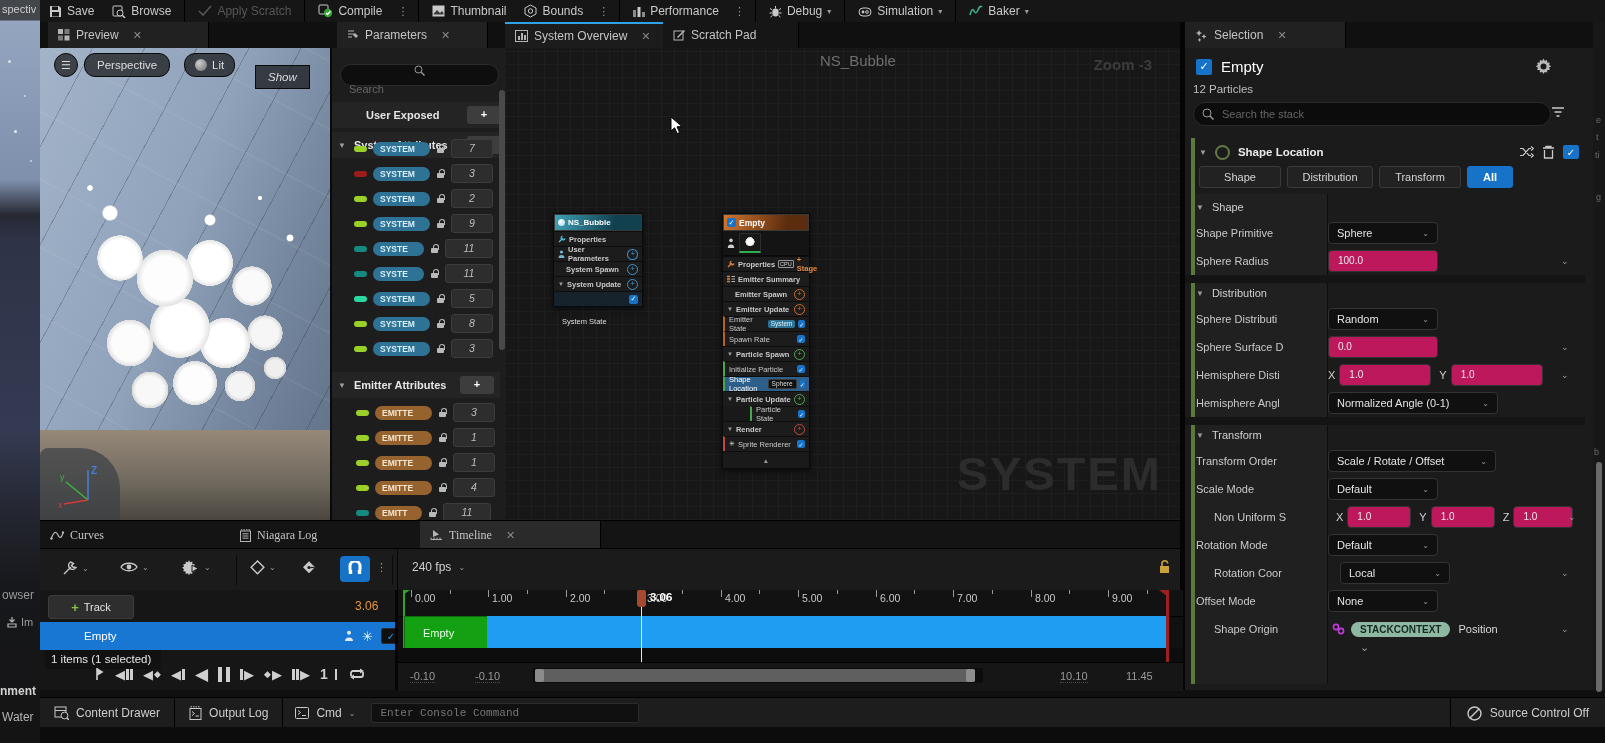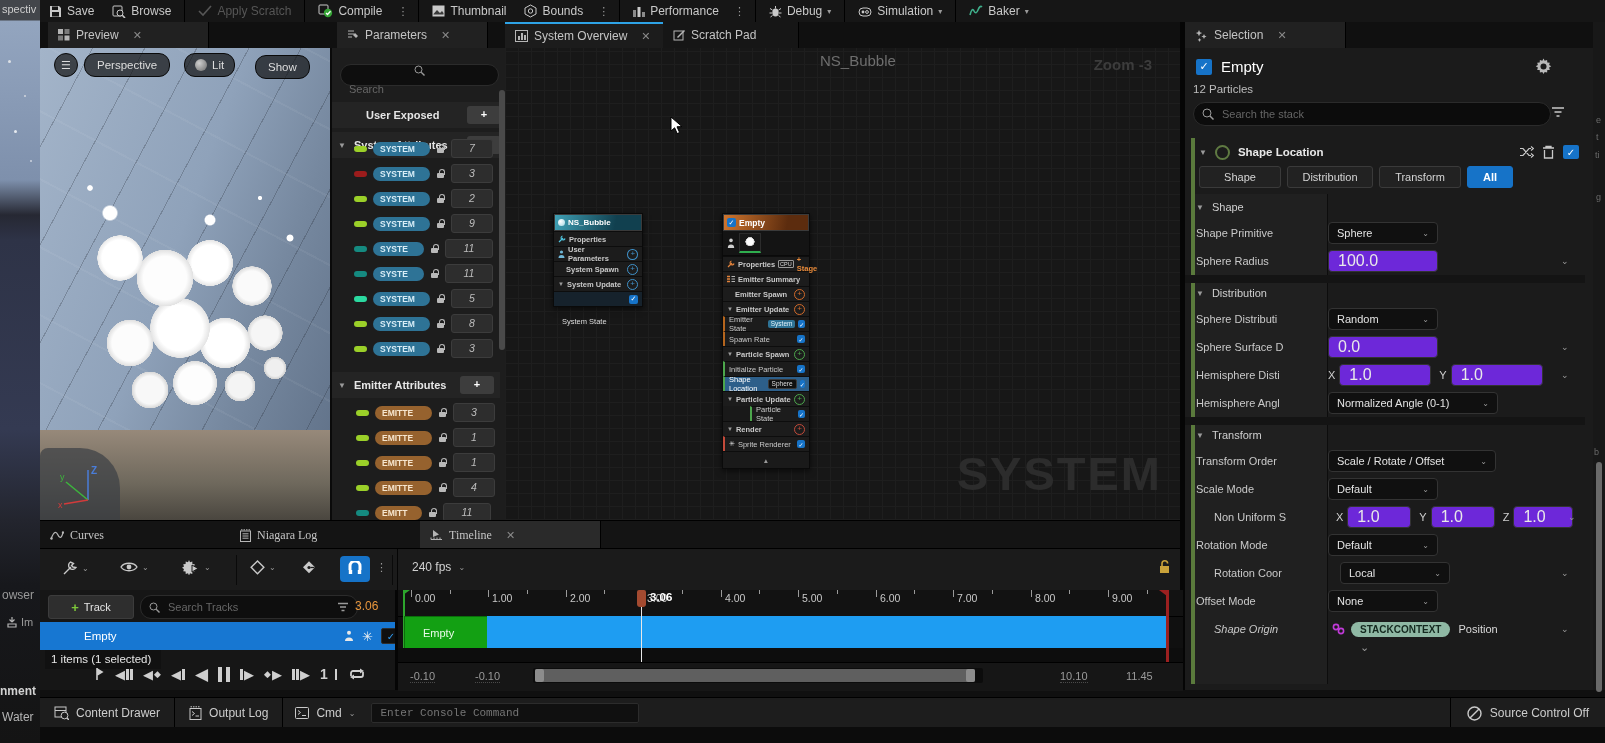--- a/index.html
+++ b/index.html
@@ -35,21 +35,21 @@
   .grouphdr{display:flex;align-items:center;background:#242424;height:26px;padding:0 6px;color:#e6e6e6;font-weight:bold;font-size:11px;}
   .plusbtn{margin-left:auto;background:#3d3d3d;border-radius:3px;width:34px;height:18px;color:#fff;font-weight:bold;text-align:center;line-height:17px;}
   
   .nrow{display:flex;align-items:center;background:#1c1c1c;border-top:1px solid #0d0d0d;color:#c9c9c9;padding:0 4px;gap:3px;}
   .pluscirc{margin-left:auto;width:9px;height:9px;border-radius:50%;border:1px solid;font-size:8px;line-height:8px;text-align:center;}
   .badge{font-size:6.5px;padding:0 3px;border-radius:2px;line-height:8px;height:8px;}
   
   .selrow{position:absolute;left:1196px;width:386px;height:28px;display:flex;align-items:center;}
   .selrow .lbl{width:132px;color:#c9c9c9;font-size:11px;overflow:hidden;white-space:nowrap;flex-shrink:0;}
   .ddown{display:flex;align-items:center;justify-content:space-between;background:#101010;border:1px solid #333;border-radius:4px;height:20px;padding:0 8px;color:#e3e3e3;font-size:11px;}
-  .numin{background:#6d28d9;border:1px solid #333;border-radius:4px;height:20px;line-height:20px;padding:0 9px;color:#e9e9e9;font-size:16px;}
+  .numin{background:#be185d;border:1px solid #333;border-radius:4px;height:20px;line-height:20px;padding:0 9px;color:#e9e9e9;font-size:10px;}
   .sechdr{position:absolute;left:1196px;width:386px;height:18px;display:flex;align-items:center;gap:8px;color:#cfcfcf;font-size:11px;}
   .fchev{position:absolute;color:#9a9a9a;font-size:9px;}
   .axlbl{color:#cfcfcf;margin:0 4px 0 8px;font-size:11px;}
   
   .tick{position:absolute;top:0;width:1px;height:7px;background:#9a9a9a;}
   .ticklbl{position:absolute;top:2px;color:#c9c9c9;font-size:10.5px;}
   .pbtn{color:#cfcfcf;font-size:13px;display:flex;align-items:center;gap:1px;}
   .bar2{display:inline-block;width:3px;height:12px;background:#cfcfcf;}
   svg{display:block;}
 </style>
@@ -276,21 +276,21 @@
       radial-gradient(circle 3px at 200px 30px,#fff 0 60%,transparent 80%);"></div>
 
     <div class="abs ic" style="left:14px;top:5px;width:22px;height:22px;border-radius:50%;background:rgba(18,18,18,.7);border:1px solid #0a0a0a;color:#ddd;font-size:11px;">☰</div>
     <div class="abs row" style="left:44px;top:5px;height:22px;padding:0 12px;border-radius:11px;background:rgba(18,18,18,.7);border:1px solid #0a0a0a;color:#ddd;font-size:11.5px;">
       <span>Perspective</span>
     </div>
     <div class="abs row" style="left:144px;top:5px;height:22px;padding:0 10px;gap:5px;border-radius:11px;background:rgba(18,18,18,.7);border:1px solid #0a0a0a;color:#ddd;font-size:11.5px;">
       <span style="width:12px;height:12px;border-radius:50%;background:radial-gradient(circle at 35% 35%,#cfcfcf,#6a6a6a);"></span>
       <span>Lit</span>
     </div>
-    <div class="abs row" style="left:215px;top:7px;height:22px;padding:0 12px;border-radius:11px;background:rgba(18,18,18,.7);border:1px solid #0a0a0a;color:#ddd;font-size:11.5px;">
+    <div class="abs row" style="left:215px;top:17px;height:22px;padding:0 12px;border-radius:0;background:rgba(18,18,18,.7);border:1px solid #0a0a0a;color:#ddd;font-size:11.5px;font-style:italic;">
       <span>Show</span>
     </div>
 
     <div class="abs" style="left:10px;top:400px;">
       <svg width="60" height="60" viewBox="0 0 60 60">
         <path d="M38 52 L38 22" stroke="#4a7dd8" stroke-width="1.5"></path>
         <path d="M38 52 L16 34" stroke="#3db53d" stroke-width="1.5"></path>
         <path d="M38 52 L14 56" stroke="#d23b3b" stroke-width="1.5"></path>
         <text x="41" y="26" fill="#4a7dd8" font-size="10" font-weight="bold">Z</text>
         <text x="8" y="60" fill="#d23b3b" font-size="9">x</text>
@@ -761,21 +761,21 @@
     <span class="fchev" style="left:365px;">⌄</span>
   </div>
   <div class="selrow" style="top:587px;">
     <span class="lbl">Offset Mode</span>
     <span class="ddown" style="width:92px;">
         <span>None</span>
         <span class="chev">⌄</span>
       </span>
   </div>
   <div class="selrow" style="top:615px;">
-    <span class="lbl" style="padding-left:18px;width:108px;font-style:italic;">Shape Origin</span>
+    <span class="lbl" style="padding-left:18px;width:108px;">Shape Origin</span>
     <span class="ic" style="margin:0 6px 0 10px;">
       <svg width="13" height="12" viewBox="0 0 13 12">
           <circle cx="4" cy="4" r="2.6" stroke="#c03ad8" stroke-width="1.6" fill="none"></circle>
           <circle cx="9" cy="8" r="2.6" stroke="#c03ad8" stroke-width="1.6" fill="none"></circle>
           <path d="M5.5 5.5 L7.5 7" stroke="#c03ad8" stroke-width="1.6"></path>
         </svg>
     </span>
     <span style="background:#8fb8a4;color:#14291f;font-weight:bold;font-size:10px;border-radius:9px;padding:2px 9px;">STACKCONTEXT</span>
     <span style="color:#dadada;margin-left:8px;">Position</span>
     <span class="fchev" style="left:365px;">⌄</span>
@@ -878,34 +878,20 @@
           <rect x="2" y="7" width="9" height="7" fill="#c9a23a"></rect>
           <path d="M4 7 V4.5 a2.8 2.8 0 0 1 5.6 0" stroke="#c9a23a" stroke-width="1.6" fill="none"></path>
         </svg>
     </span>
   </div>
 
   <div class="abs" style="left:40px;top:590px;width:355px;height:100px;background:#161616;">
     <div class="abs row" style="left:8px;top:5px;width:84px;height:22px;background:#2e2e2e;border:1px solid #3c3c3c;border-radius:3px;justify-content:center;gap:5px;color:#e3e3e3;">
       <span style="color:#7ec83a;font-weight:bold;font-size:13px;">+</span>
       <span>Track</span>
-    </div>
-    <div class="searchpill abs" style="left:100px;top:5px;width:200px;height:22px;border-radius:11px;">
-      <span class="ic">
-          <svg width="11" height="11" viewBox="0 0 11 11">
-            <circle cx="4.5" cy="4.5" r="3.5" stroke="#9a9a9a" fill="none"></circle>
-            <path d="M7.2 7.2 L10.5 10.5" stroke="#9a9a9a" stroke-width="1.4"></path>
-          </svg>
-        </span>
-      <input placeholder="Search Tracks" style="">
-      <span class="ic">
-          <svg width="12" height="10" viewBox="0 0 12 10">
-            <path d="M1 1.5 h10 M3 5 h6 M4.5 8.5 h3" stroke="#9a9a9a" stroke-width="1.4"></path>
-          </svg>
-        </span>
     </div>
     <div class="abs" style="left:315px;top:9px;color:#e8963c;font-size:12px;">3.06</div>
 
     <div class="abs row" style="left:0;top:32px;width:355px;height:28px;background:#1777d2;padding:0 6px;">
       <span style="color:#fff;font-size:11.5px;margin-left:38px;">Empty</span>
       <span class="ic" style="margin-left:auto;">
         <svg width="10" height="12" viewBox="0 0 10 12">
             <circle cx="5" cy="2.8" r="2" fill="#e8e8e8"></circle>
             <path d="M1 11 a4 3.6 0 0 1 8 0 z" fill="#e8e8e8"></path>
           </svg>

